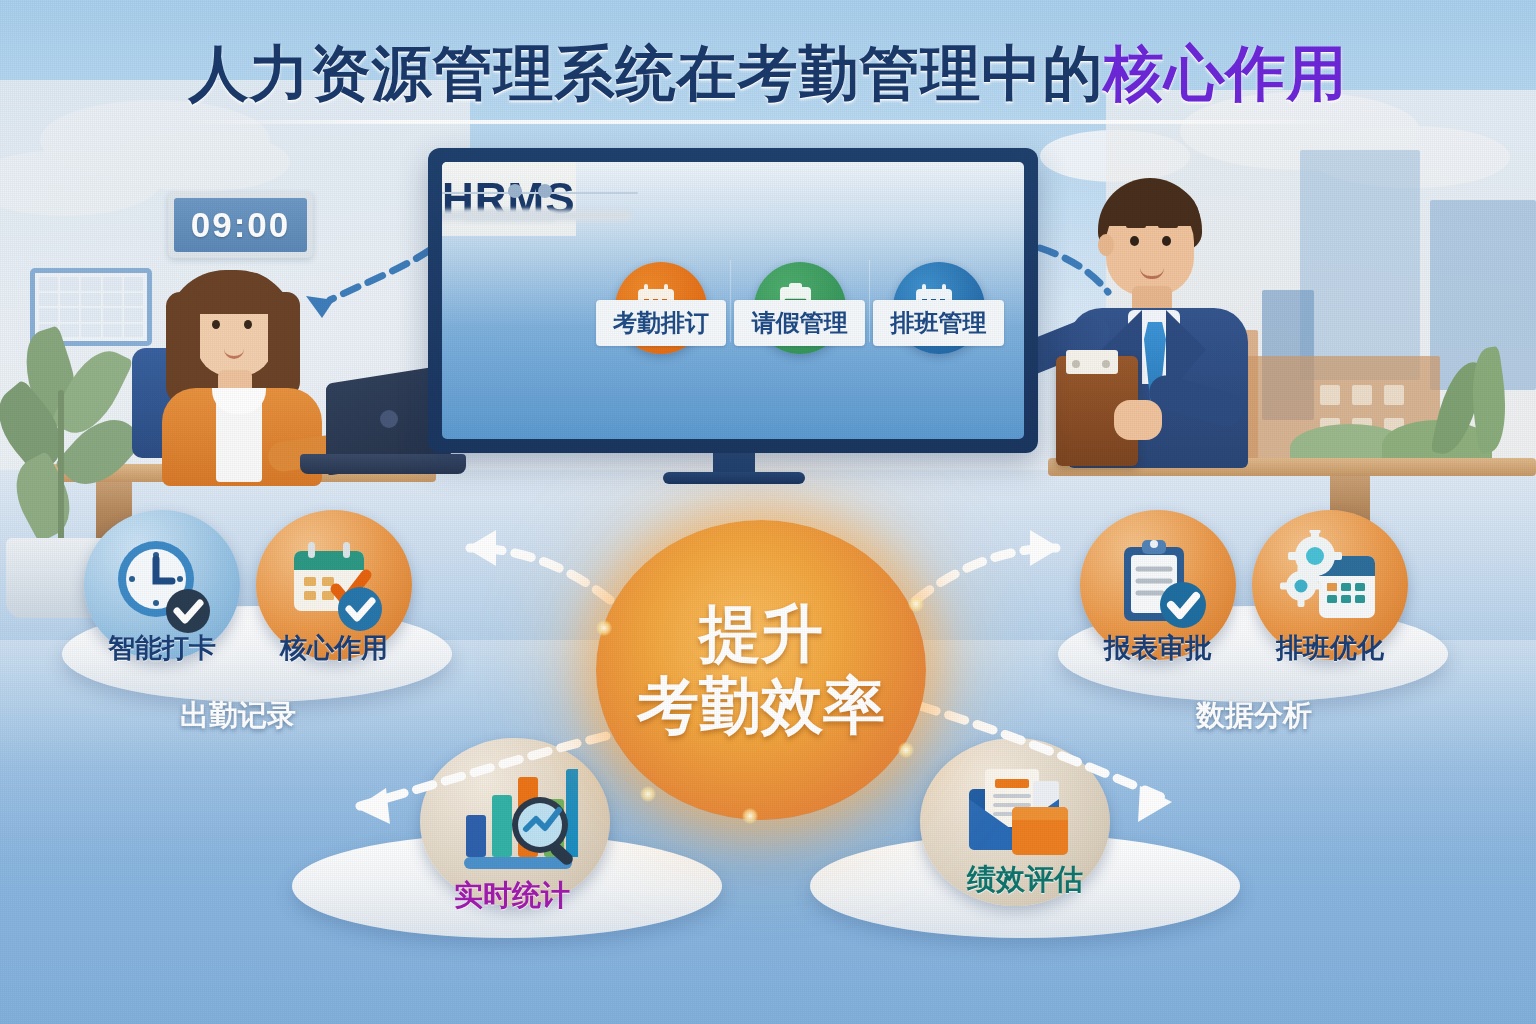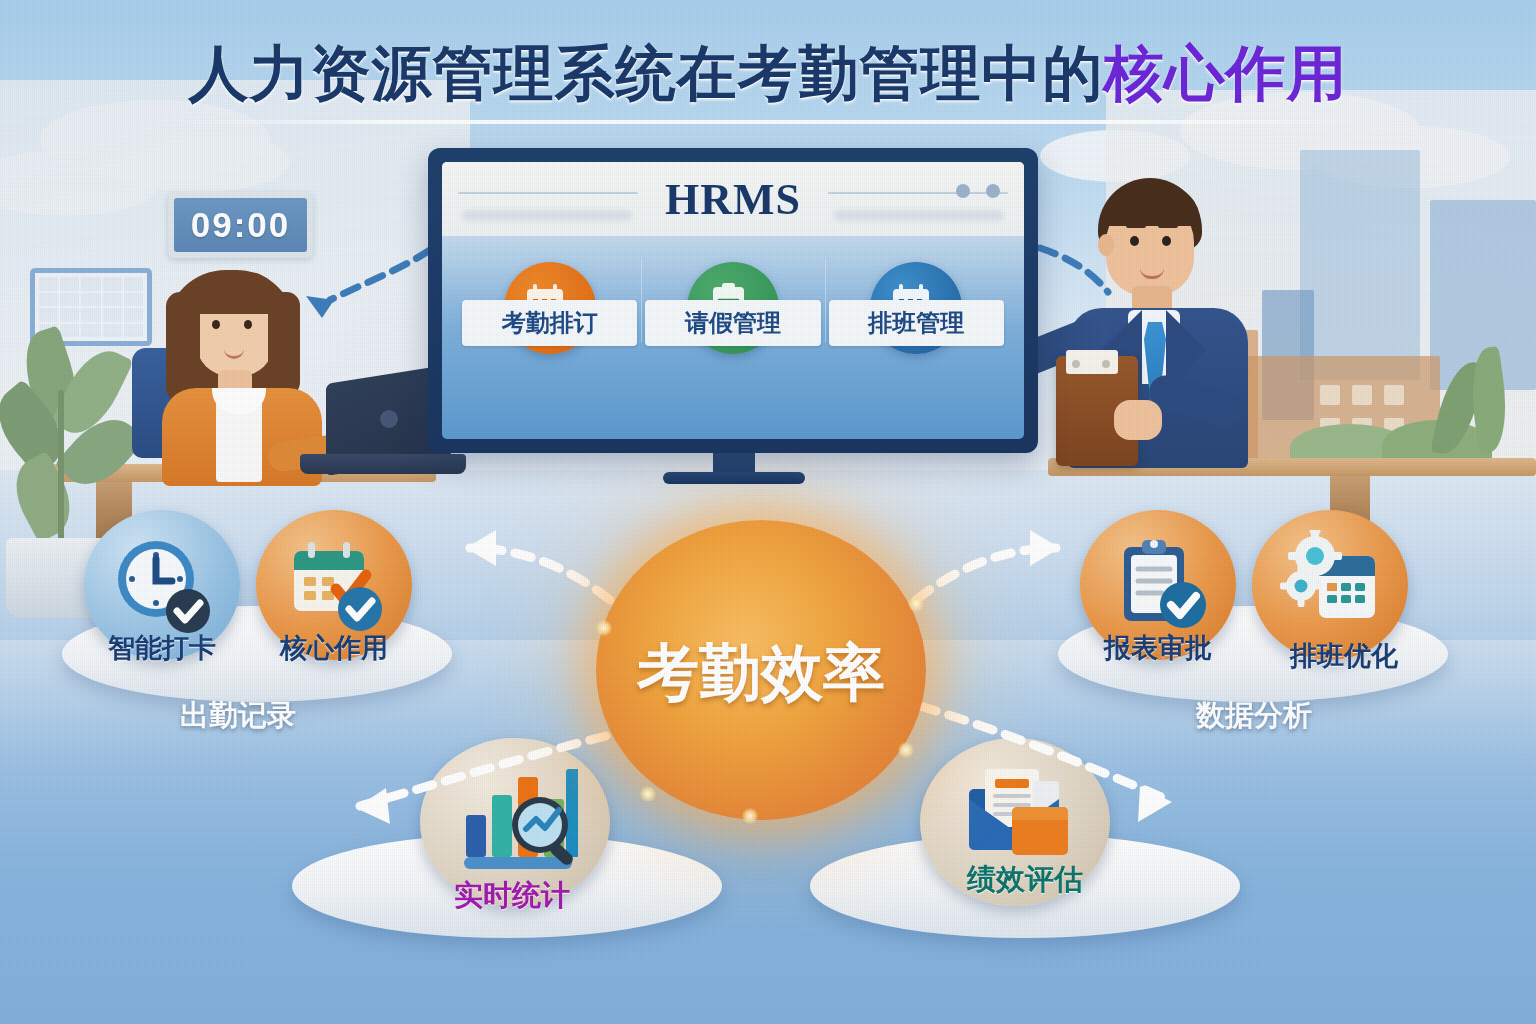--- a/index.html
+++ b/index.html
@@ -97,35 +97,35 @@
   
   .monitor{
     position:absolute;left:428px;top:148px;width:610px;height:305px;z-index:30;
     background:linear-gradient(180deg,#20416f 0%,#1b3761 100%);
     border-radius:12px;padding:14px;box-sizing:border-box;
     box-shadow:0 12px 30px rgba(25,50,90,.30);
   }
   .screen{
     width:100%;height:100%;border-radius:5px;overflow:hidden;
     background:linear-gradient(180deg,#eef4fa 0%,#cfe2f2 22%,#7fb1dd 60%,#5d9bd1 100%);
-    display:flex;flex-direction:column;font-family:Liberation Serif, serif;
+    display:flex;flex-direction:row;
   }
   .screen-bar{
     height:74px;flex:0 0 74px;background:linear-gradient(180deg,#f6f8f6 0%,#eef2f3 100%);
     display:flex;align-items:center;justify-content:center;position:relative;
   }
   .screen-bar .brand{
     font-size:44px;font-weight:bold;color:#1b3a6b;letter-spacing:1px;
   }
   .bar-line{position:absolute;height:2px;background:#c4d3e2;border-radius:2px;}
   .bar-blur{position:absolute;height:11px;background:#dbe3ea;border-radius:6px;filter:blur(2px);}
   .dot{position:absolute;width:14px;height:14px;border-radius:50%;background:#9db4cf;}
 
   .cards{
-    flex:1;display:flex;align-items:flex-start;padding:8px 16px 0;box-sizing:border-box;margin-top:12px;
+    flex:1;display:flex;align-items:center;padding:8px 16px 0;box-sizing:border-box;
   }
   .card{
     flex:1;display:flex;flex-direction:column;align-items:center;justify-content:flex-start;
     position:relative;padding-top:6px;
   }
   .card + .card:before{
     content:"";position:absolute;left:0;top:4px;bottom:12px;width:1px;background:rgba(255,255,255,.35);
   }
   .card-icon{
     width:92px;height:92px;border-radius:50%;
@@ -455,20 +455,21 @@
     <path d="M1060 548 l-30 -18 l0 36 z" fill="#ffffff"></path>
 
     <path d="M606 736 C 540 752, 450 780, 360 806" stroke="#ffffff" stroke-width="9" fill="none" stroke-dasharray="17 13" stroke-linecap="round"></path>
     <path d="M356 808 l30 -20 l4 36 z" fill="#ffffff"></path>
 
     <path d="M920 706 C 1000 730, 1090 766, 1168 800" stroke="#ffffff" stroke-width="9" fill="none" stroke-dasharray="17 13" stroke-linecap="round"></path>
     <path d="M1172 802 l-32 -16 l-2 36 z" fill="#ffffff"></path>
   </svg>
 
   <div class="hub">
+    <div class="hub-line l1">提升</div>
     <div class="hub-line l2">考勤效率</div>
   </div>
   <div class="spark" style="left:596px;top:620px;z-index:29;"></div>
   <div class="spark" style="left:908px;top:596px;z-index:29;"></div>
   <div class="spark" style="left:742px;top:808px;z-index:29;"></div>
   <div class="spark" style="left:640px;top:786px;z-index:29;"></div>
   <div class="spark" style="left:898px;top:742px;z-index:29;"></div>
 
   <div class="pod" style="left:62px;top:500px;width:400px;height:240px;">
     <div class="pod-tray" style="left:0px;top:106px;width:390px;height:96px;"></div>
@@ -556,21 +557,21 @@
             <rect x="-3.5" y="-21" width="7" height="9" rx="2"></rect>
               <rect x="-3.5" y="12" width="7" height="9" rx="2"></rect>
             <rect x="-21" y="-3.5" width="9" height="7" rx="2"></rect>
               <rect x="12" y="-3.5" width="9" height="7" rx="2"></rect>
           </g>
           <circle cx="0" cy="0" r="6.5" fill="#3fb3cc"></circle>
         </g>
       </svg>
     </div>
     <div class="pod-label" style="left:14px;top:130px;width:172px;">报表审批</div>
-    <div class="pod-label" style="left:200px;top:130px;width:172px;margin-top:8px;">排班优化</div>
+    <div class="pod-label" style="left:186px;top:130px;width:172px;">排班优化</div>
     <div class="pod-caption" style="left:96px;top:196px;width:200px;">数据分析</div>
   </div>
 
   <div class="pod" style="left:292px;top:738px;width:440px;height:210px;">
     <div class="pod-tray" style="left:0px;top:96px;width:430px;height:104px;"></div>
     <div class="bubble b-cream" style="left:128px;top:0px;width:190px;height:168px;">
       <svg width="126" height="118" viewBox="0 0 126 118" aria-hidden="true">
         <rect x="14" y="52" width="20" height="42" rx="3" fill="#2f62ae"></rect>
         <rect x="40" y="32" width="20" height="62" rx="3" fill="#35b3a8"></rect>
         <rect x="66" y="14" width="20" height="80" rx="3" fill="#ed7518"></rect>

